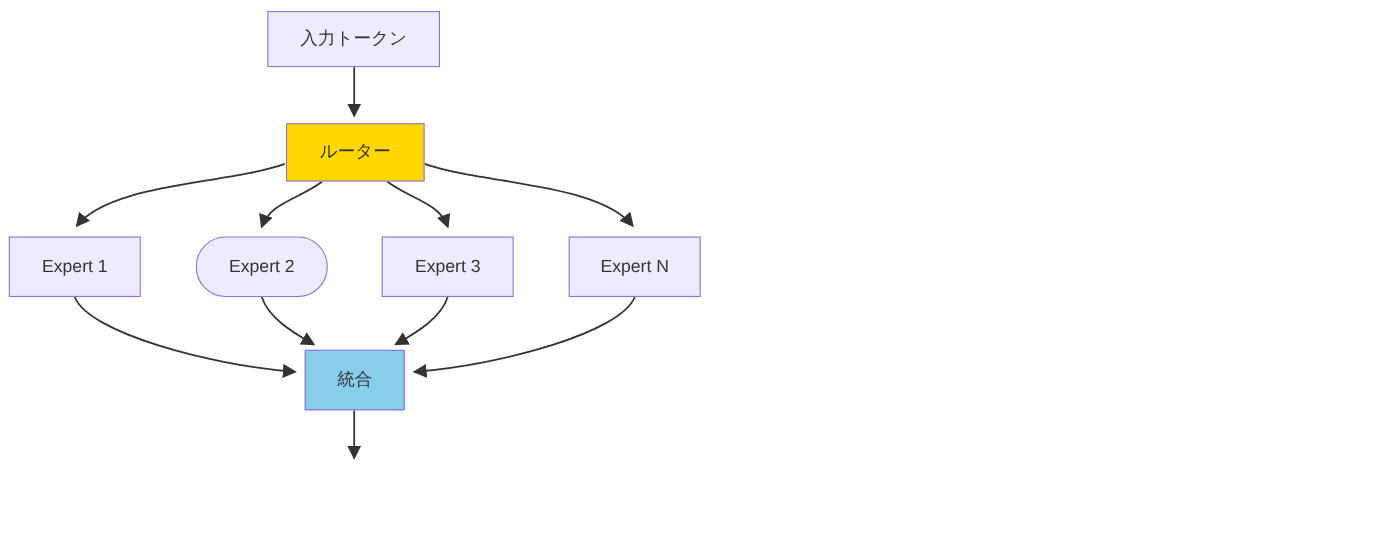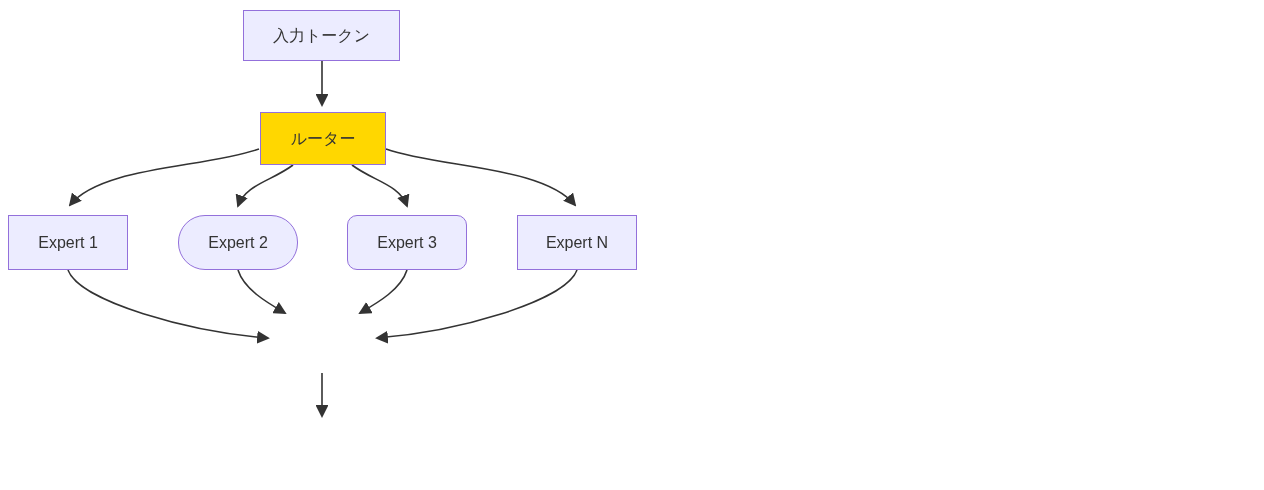--- a/index.html
+++ b/index.html
@@ -47,21 +47,21 @@
     color: var(--text);
     font-size: 16px;
     line-height: 1.2;
     text-align: center;
     background: #ECECFF;
   }
   .node-input   { left: 243px; top: 10px;  width: 157px; height: 51px; }
   .node-router  { left: 260px; top: 112px; width: 126px; height: 53px; }
   .node-expert1 { left: 8px;   top: 215px; width: 120px; height: 55px; }
   .node-expert2 { left: 178px; top: 215px; width: 120px; height: 55px; }
-  .node-expert3 { left: 347px; top: 215px; width: 120px; height: 55px; border-radius: 10px; }
+  .node-expert3 { left: 347px; top: 215px; width: 120px; height: 55px; }
   .node-expertN { left: 517px; top: 215px; width: 120px; height: 55px; text-align: right; }
   .node-combine { left: 277px; top: 318px; width: 91px;  height: 55px; }
   .node-output  { left: 276px; top: 423px; width: 92px;  height: 54px; }
 </style>
 </head>
 <body>
 
 <div class="canvas">
 
   <svg class="edges-layer" width="1264" height="490" viewBox="0 0 1264 490" xmlns="http://www.w3.org/2000/svg">
@@ -99,15 +99,18 @@
   </div>
 
   <div class="node node-expert3" style="background: rgb(236, 236, 255);">
     <span>Expert 3</span>
   </div>
 
   <div class="node node-expertN" style="background: rgb(236, 236, 255);">
     <span>Expert N</span>
   </div>
 
+  <div class="node node-combine" style="background: rgb(135, 206, 235);">
+    <span>統合</span>
+  </div>
 
 
 </div>
 
 </body></html>

